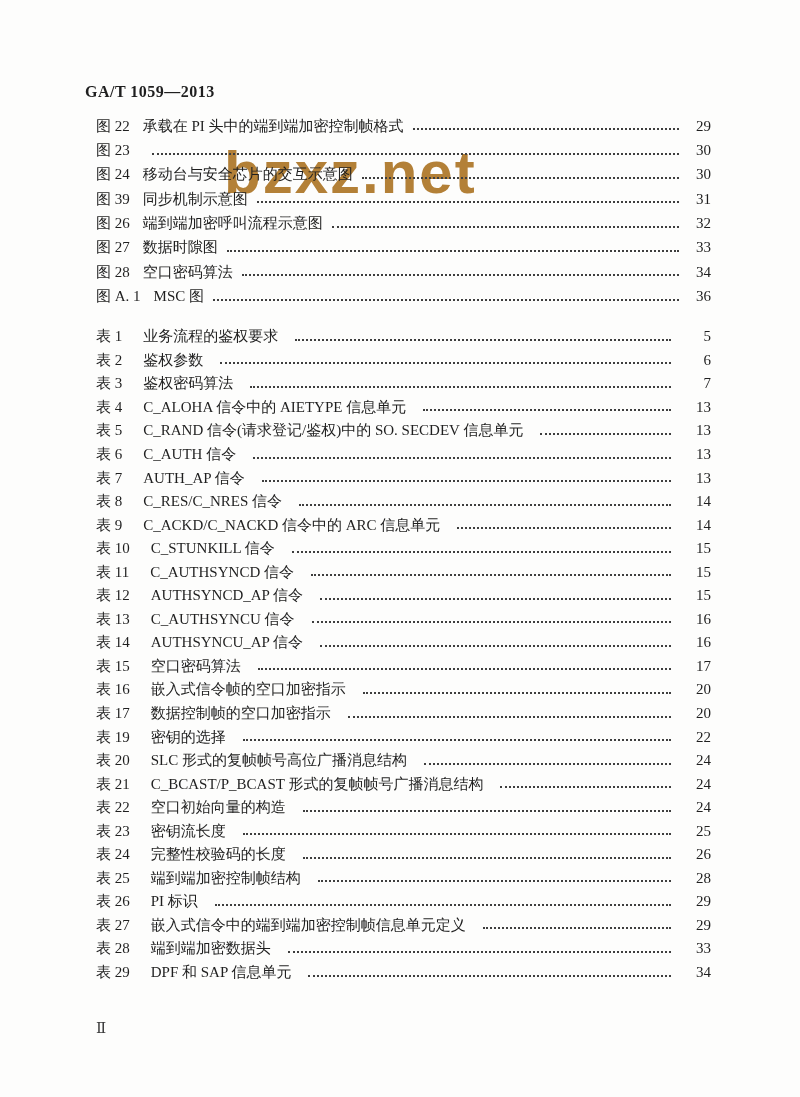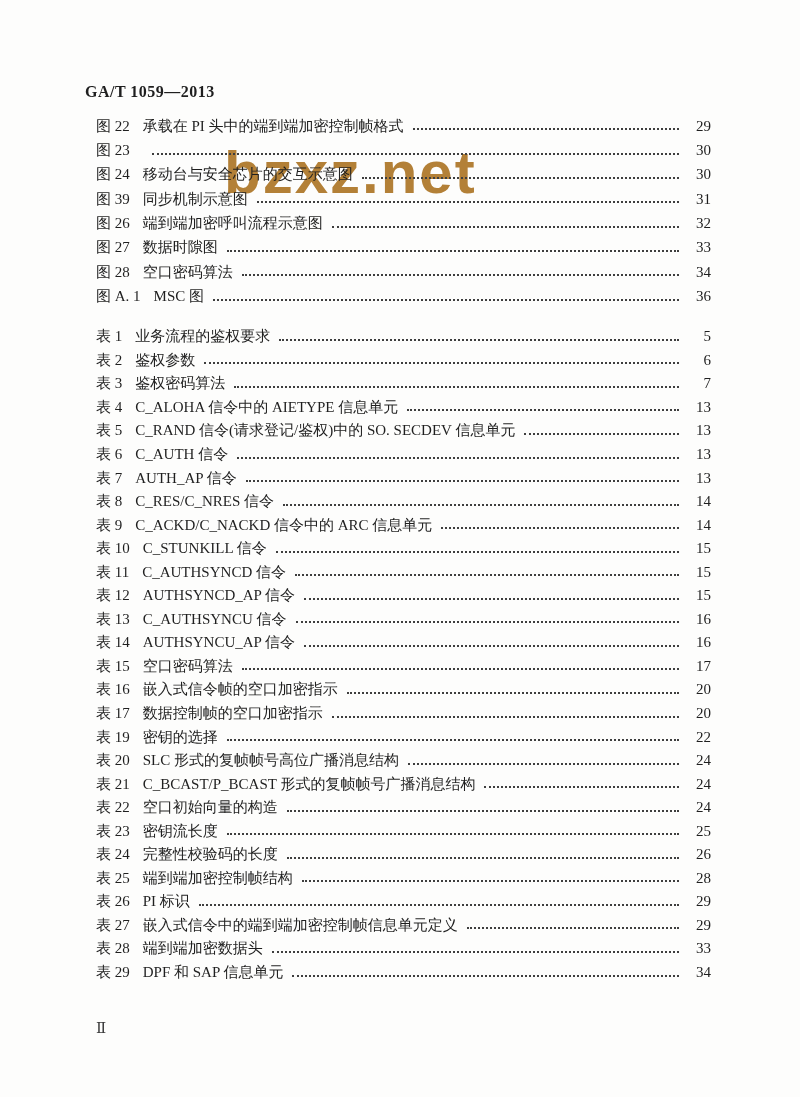--- a/index.html
+++ b/index.html
@@ -36,21 +36,21 @@
   .toc{position:absolute;left:85px;width:626px;}
   .toc-figures{top:114px;}
   .toc-tables{top:325px;}
   .toc-row{
     display:flex;
     align-items:center;
     white-space:nowrap;
     font-size:15px;
   }
   .toc-figures .toc-row{height:24.35px;}
-  .toc-tables .toc-row{height:23.55px;}
+  .toc-tables .toc-row{height:23.55px;gap:8px;}
   .lbl{flex:0 0 auto;margin-right:13px;margin-left:11px;}
   .ttl{flex:0 0 auto;}
   .leader{
     flex:1 1 auto;
     height:0;
     border-bottom:2px dotted #3e3e3e;
     margin:0 6px 0 9px;
     position:relative;
     top:3px;
     min-width:10px;

